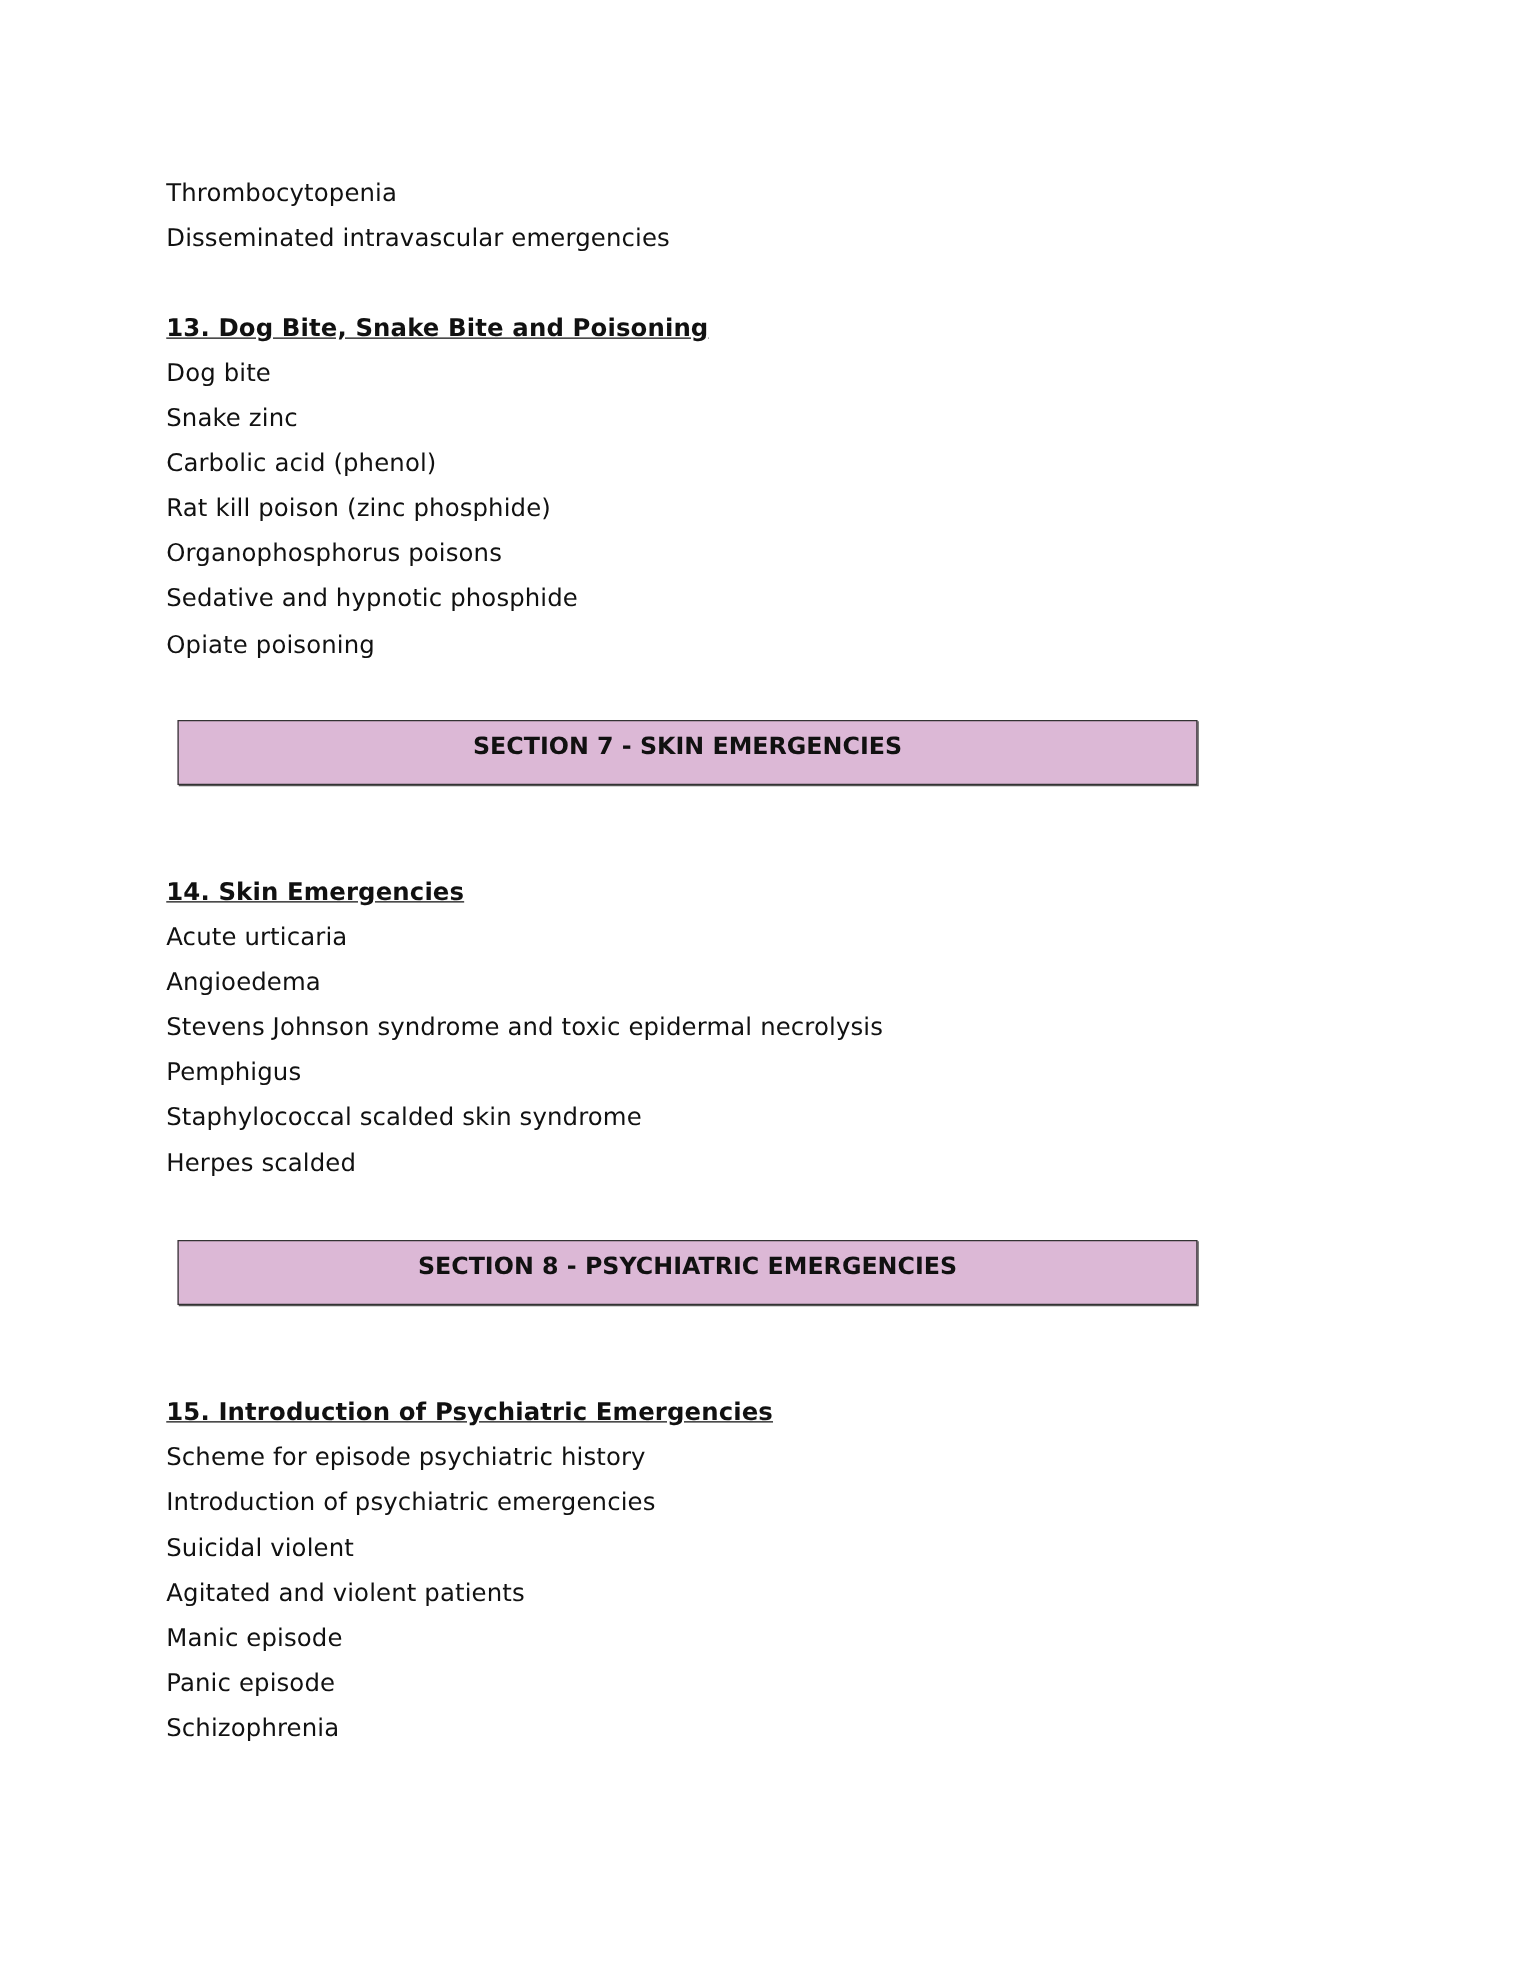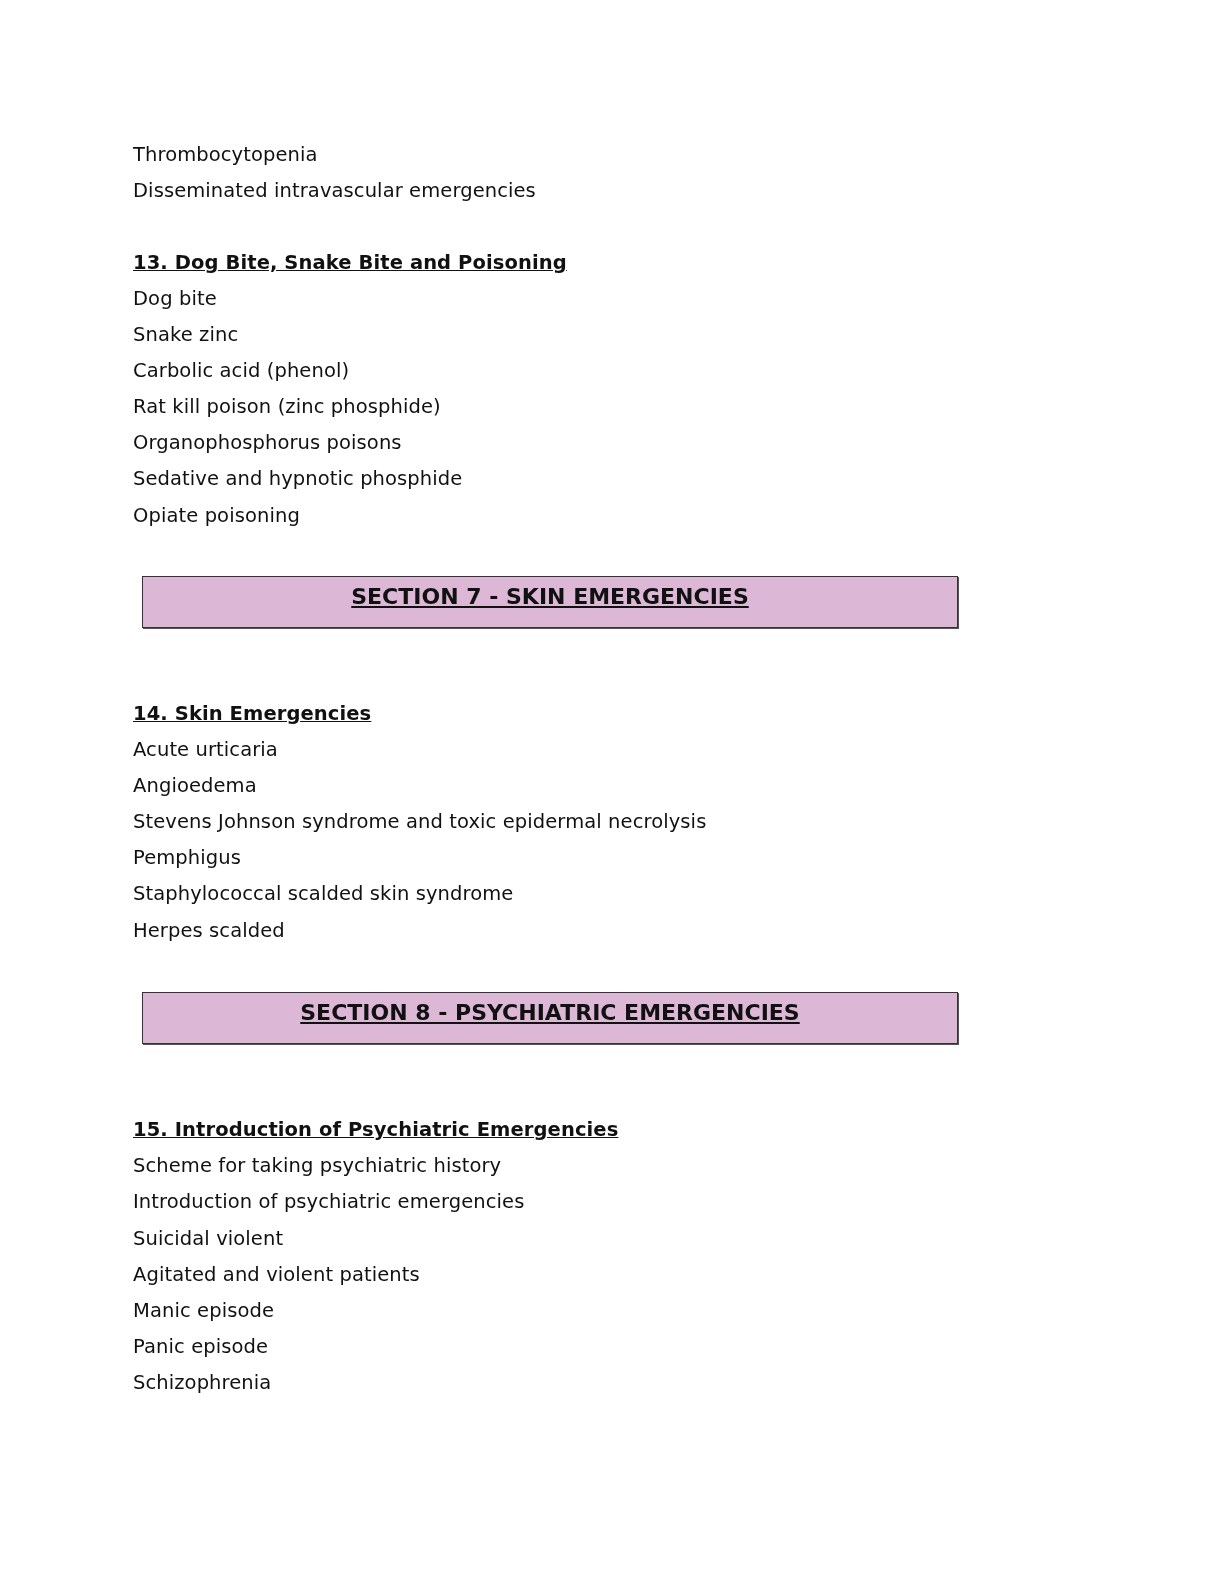--- a/index.html
+++ b/index.html
@@ -4,21 +4,21 @@
   <style>
     html, body { margin: 0; padding: 0; background: #ffffff; }
     body { width: 1214px; height: 1571px; position: relative; overflow: hidden;
       font-family: "DejaVu Sans", sans-serif; color: #111111; }
     .line { position: absolute; left: 133px; font-size: 19.5px; line-height: 24px; white-space: nowrap; letter-spacing: 0.1px; }
     .bold { font-weight: bold; text-decoration: underline; }
     .section-box { position: absolute; left: 142px; width: 816px; height: 52px;
       background: #dcb8d6; border: 1.5px solid #333333; box-sizing: border-box;
       box-shadow: 1px 1px 0 #555; }
     .section-box span { position: absolute; left: 0; right: 0; top: 8px; text-align: center;
-      font-weight: bold; font-size: 22px; line-height: 24px; text-decoration: underline; }
+      font-weight: bold; font-size: 19px; line-height: 24px; }
   </style>
 </head>
 <body>
 
 <div>
   <div class="line" style="top:143px">Thrombocytopenia</div>
   <div class="line" style="top:179px">Disseminated intravascular emergencies</div>
 
   <div class="line bold" style="top:251px">13. Dog Bite, Snake Bite and Poisoning</div>
   <div class="line" style="top:287px">Dog bite</div>
@@ -39,20 +39,20 @@
   <div class="line" style="top:810px">Stevens Johnson syndrome and toxic epidermal necrolysis</div>
   <div class="line" style="top:846px">Pemphigus</div>
   <div class="line" style="top:882px">Staphylococcal scalded skin syndrome</div>
   <div class="line" style="top:919px">Herpes scalded</div>
 
   <div class="section-box" style="top:992px">
     <span>SECTION 8 - PSYCHIATRIC EMERGENCIES</span>
   </div>
 
   <div class="line bold" style="top:1118px">15. Introduction of Psychiatric Emergencies</div>
-  <div class="line" style="top:1154px">Scheme for taking psychiatric history</div>
+  <div class="line" style="top:1154px">Scheme for episode psychiatric history</div>
   <div class="line" style="top:1190px">Introduction of psychiatric emergencies</div>
   <div class="line" style="top:1227px">Suicidal violent</div>
   <div class="line" style="top:1263px">Agitated and violent patients</div>
   <div class="line" style="top:1299px">Manic episode</div>
   <div class="line" style="top:1335px">Panic episode</div>
   <div class="line" style="top:1371px">Schizophrenia</div>
 </div>
 
 </body></html>

